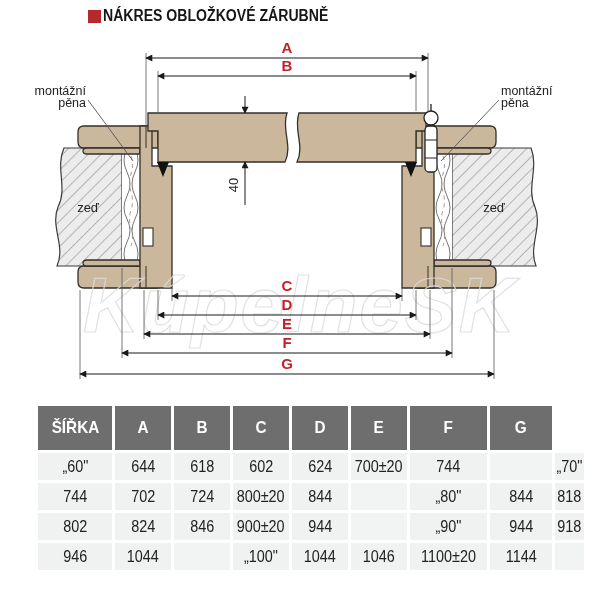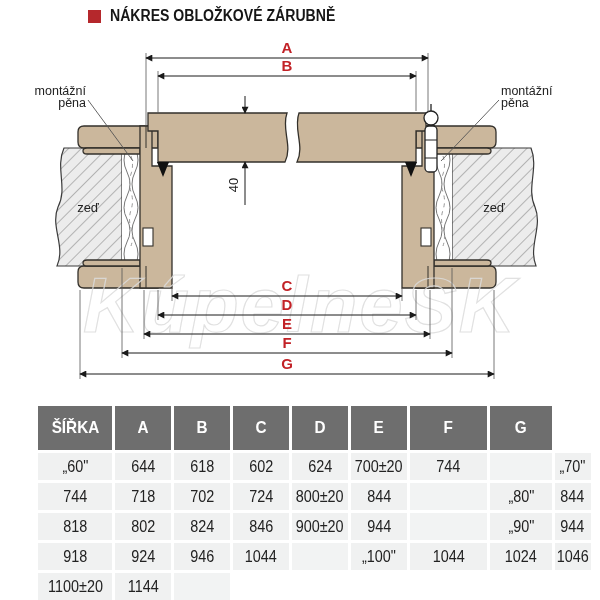--- a/index.html
+++ b/index.html
@@ -2,21 +2,21 @@
 <html><head>
 <meta charset="utf-8">
 <style>
   html,body{margin:0;padding:0;}
   body{
     width:600px;height:600px;position:relative;background:#ffffff;
     font-family:"Liberation Sans","DejaVu Sans",sans-serif;overflow:hidden;
   }
   
   .title-row{
-    position:absolute;top:7px;left:88px;display:flex;align-items:center;gap:9px;
+    position:absolute;top:7px;left:88px;display:flex;align-items:center;gap:2px;
   }
   .title-bullet{width:13px;height:13px;background:#b5282c;}
   .page-title{
     font-size:16px;font-weight:700;color:#161616;margin:0;letter-spacing:0px;
     display:inline-block;transform:scaleX(.88);transform-origin:left center;white-space:nowrap;
   }
   
   .diagram{position:absolute;top:0;left:0;}
   
   .size-table{
@@ -217,23 +217,20 @@
     <div class="cell data filler">
       <span></span>
     </div>
     <div class="cell data">
       <span>„70"</span>
     </div>
     <div class="cell data">
       <span>744</span>
     </div>
     <div class="cell data">
-      <span>718</span>
-    </div>
-    <div class="cell data">
       <span>702</span>
     </div>
     <div class="cell data">
       <span>724</span>
     </div>
     <div class="cell data">
       <span>800±20</span>
     </div>
     <div class="cell data">
       <span>844</span>
@@ -271,41 +268,35 @@
     <div class="cell data">
       <span>„90"</span>
     </div>
     <div class="cell data">
       <span>944</span>
     </div>
     <div class="cell data">
       <span>918</span>
     </div>
     <div class="cell data">
-      <span>924</span>
-    </div>
-    <div class="cell data">
       <span>946</span>
     </div>
     <div class="cell data">
       <span>1044</span>
     </div>
     <div class="cell data filler">
       <span></span>
     </div>
     <div class="cell data">
       <span>„100"</span>
     </div>
     <div class="cell data">
       <span>1044</span>
     </div>
     <div class="cell data">
-      <span>1024</span>
-    </div>
-    <div class="cell data">
       <span>1046</span>
     </div>
     <div class="cell data">
       <span>1100±20</span>
     </div>
     <div class="cell data">
       <span>1144</span>
     </div>
     <div class="cell data filler">
       <span></span>

